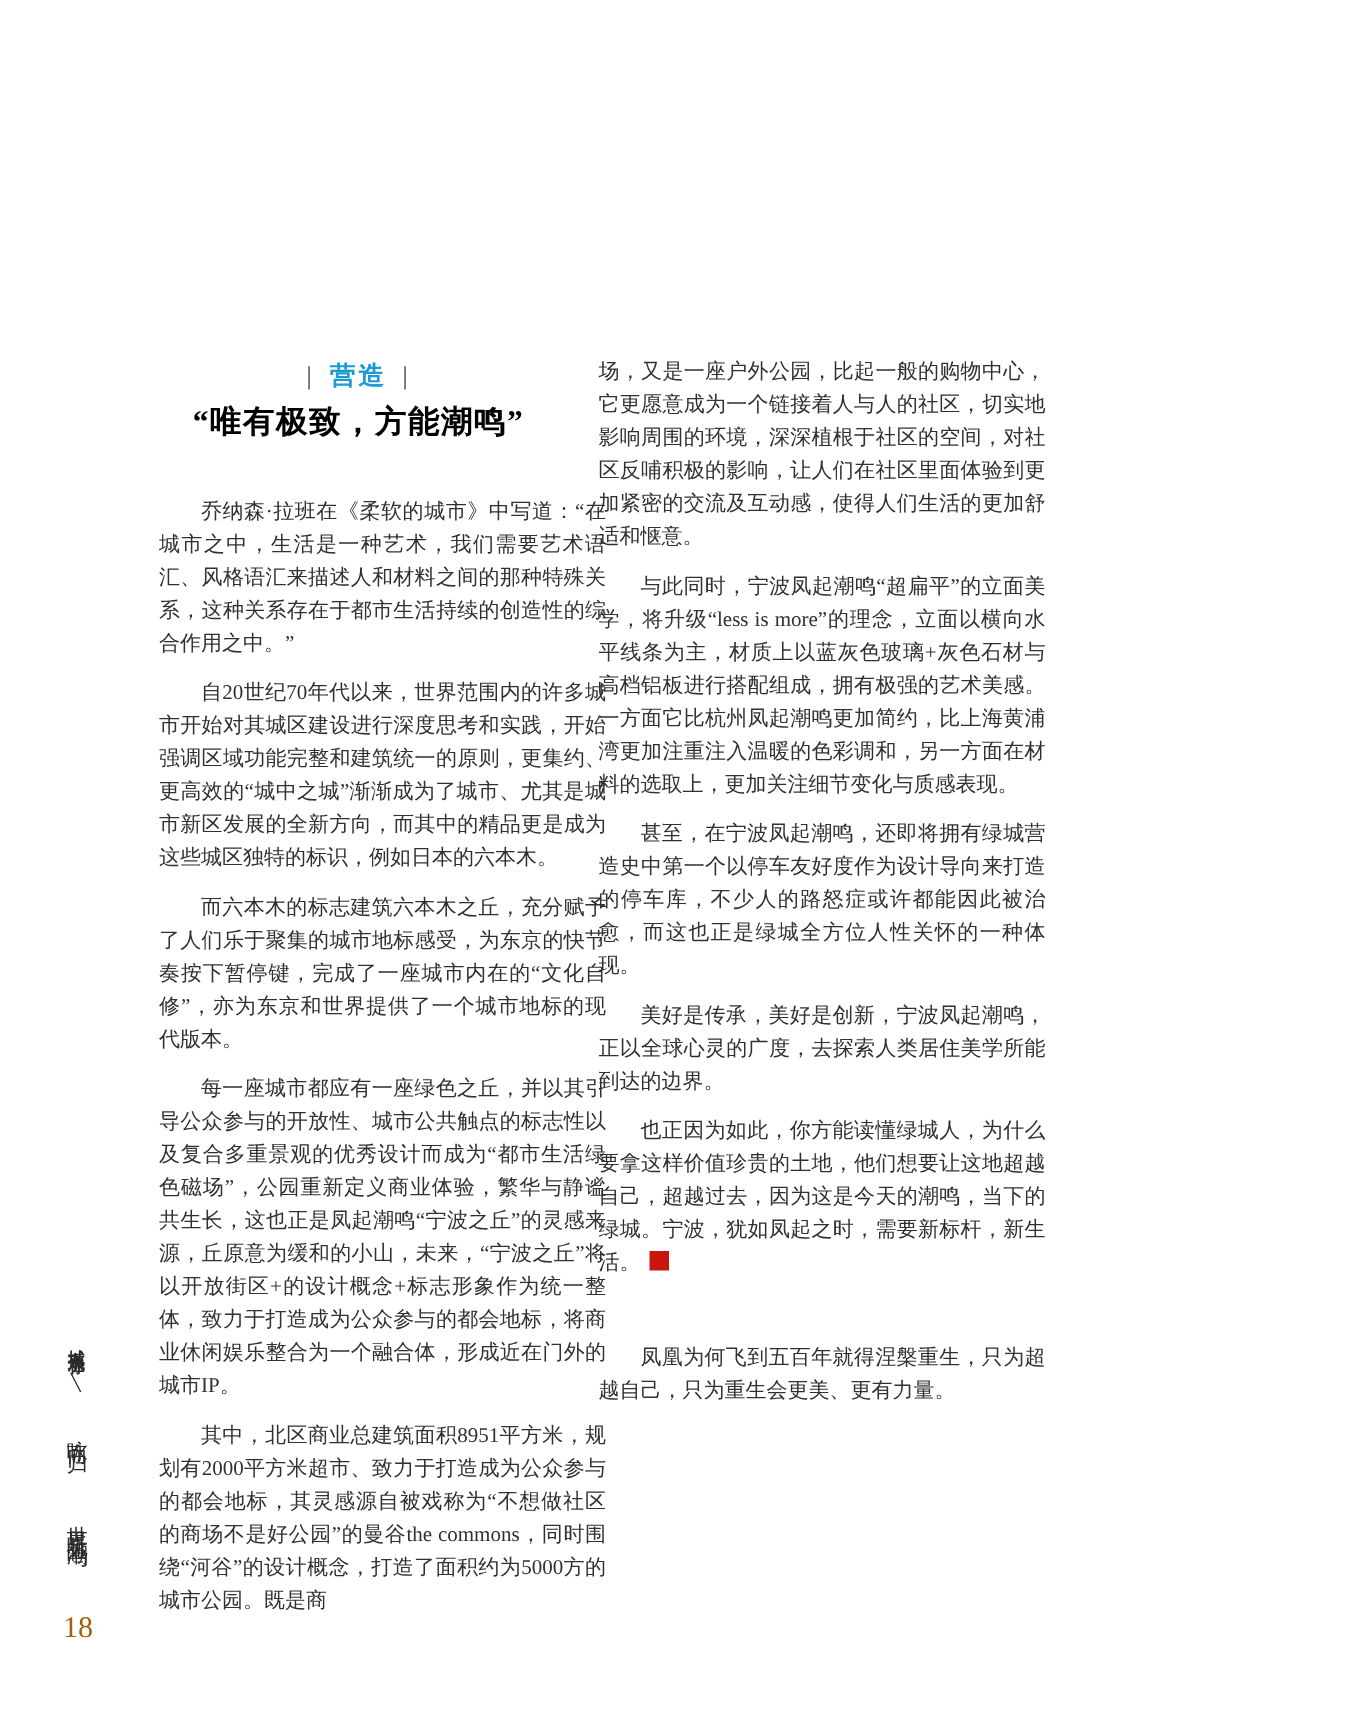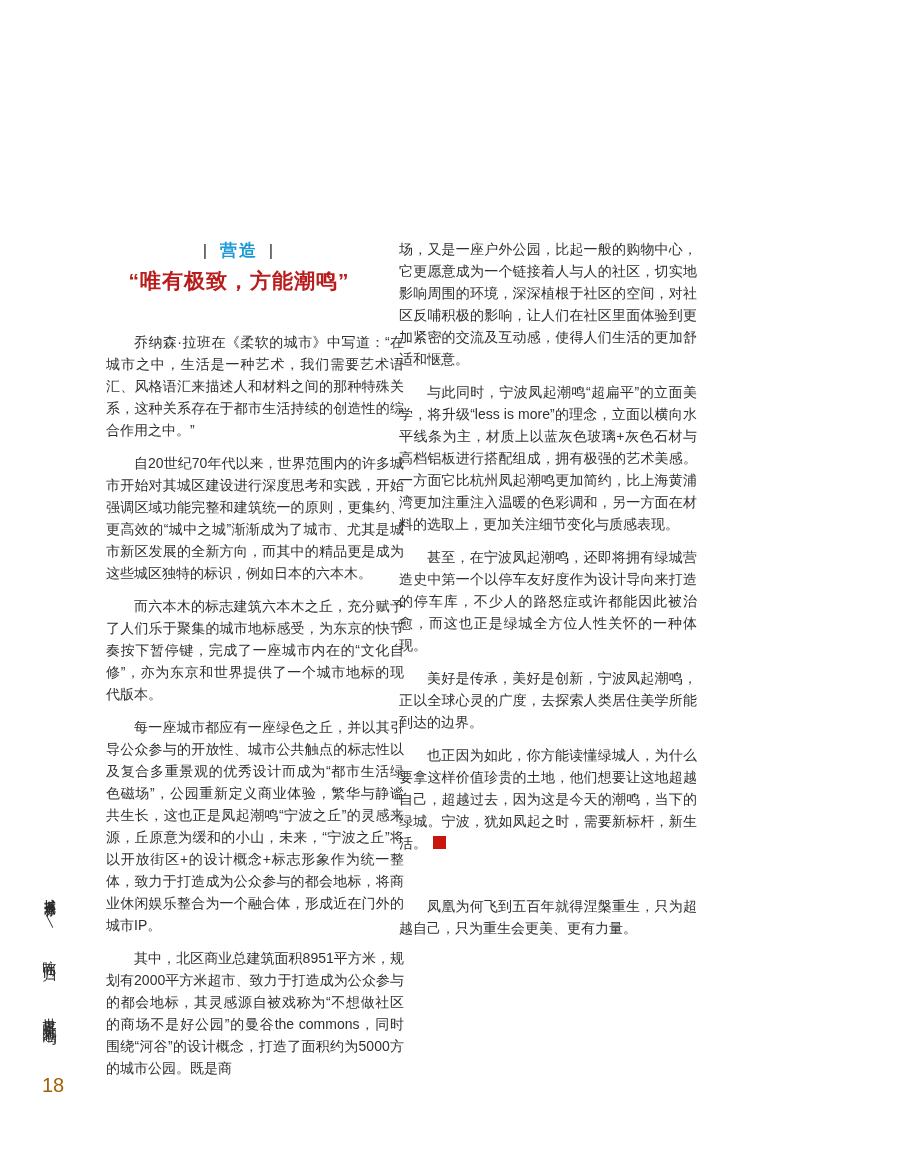--- a/index.html
+++ b/index.html
@@ -1,29 +1,29 @@
 <!DOCTYPE html>
 <html style="--accent_blue: #1b9ad6; --end_mark_red: #c9150d; --body_text: #303030;"><head>
 <meta charset="utf-8">
 <style>
   html,body { margin:0; padding:0; background:#ffffff; }
   .page {
     position:relative; width:790px; height:1150px; background:#ffffff;
     overflow:hidden;
-    font-family:Liberation Sans, sans-serif;
+    font-family:Liberation Serif, serif;
   }
 
   
   .section-header { position:absolute; left:90px; top:241px; width:298px; text-align:center; }
   .section-tag { font-size:17px; font-weight:bold; letter-spacing:2px; color:#222; line-height:20px; }
   .section-tag .bar { font-weight:normal; color:#333; padding:0 4px; }
   .section-tag .tag-text { color:var(--accent_blue,#1b9ad6); }
   .article-title {
     margin:7px 0 0; font-size:21px; font-weight:bold; letter-spacing:1px;
-    color:#b91c1c; line-height:26px;
+    color:#000000; line-height:26px;
   }
 
   
   .col {
     position:absolute; width:298px; font-size:14px; line-height:22px;
     color:var(--body_text,#303030); text-align:justify;
   }
   .col-left  { left:106px;  top:331px; }
   .col-right { left:399px; top:238px; }
   p.para { margin:0 0 11px 0; }

